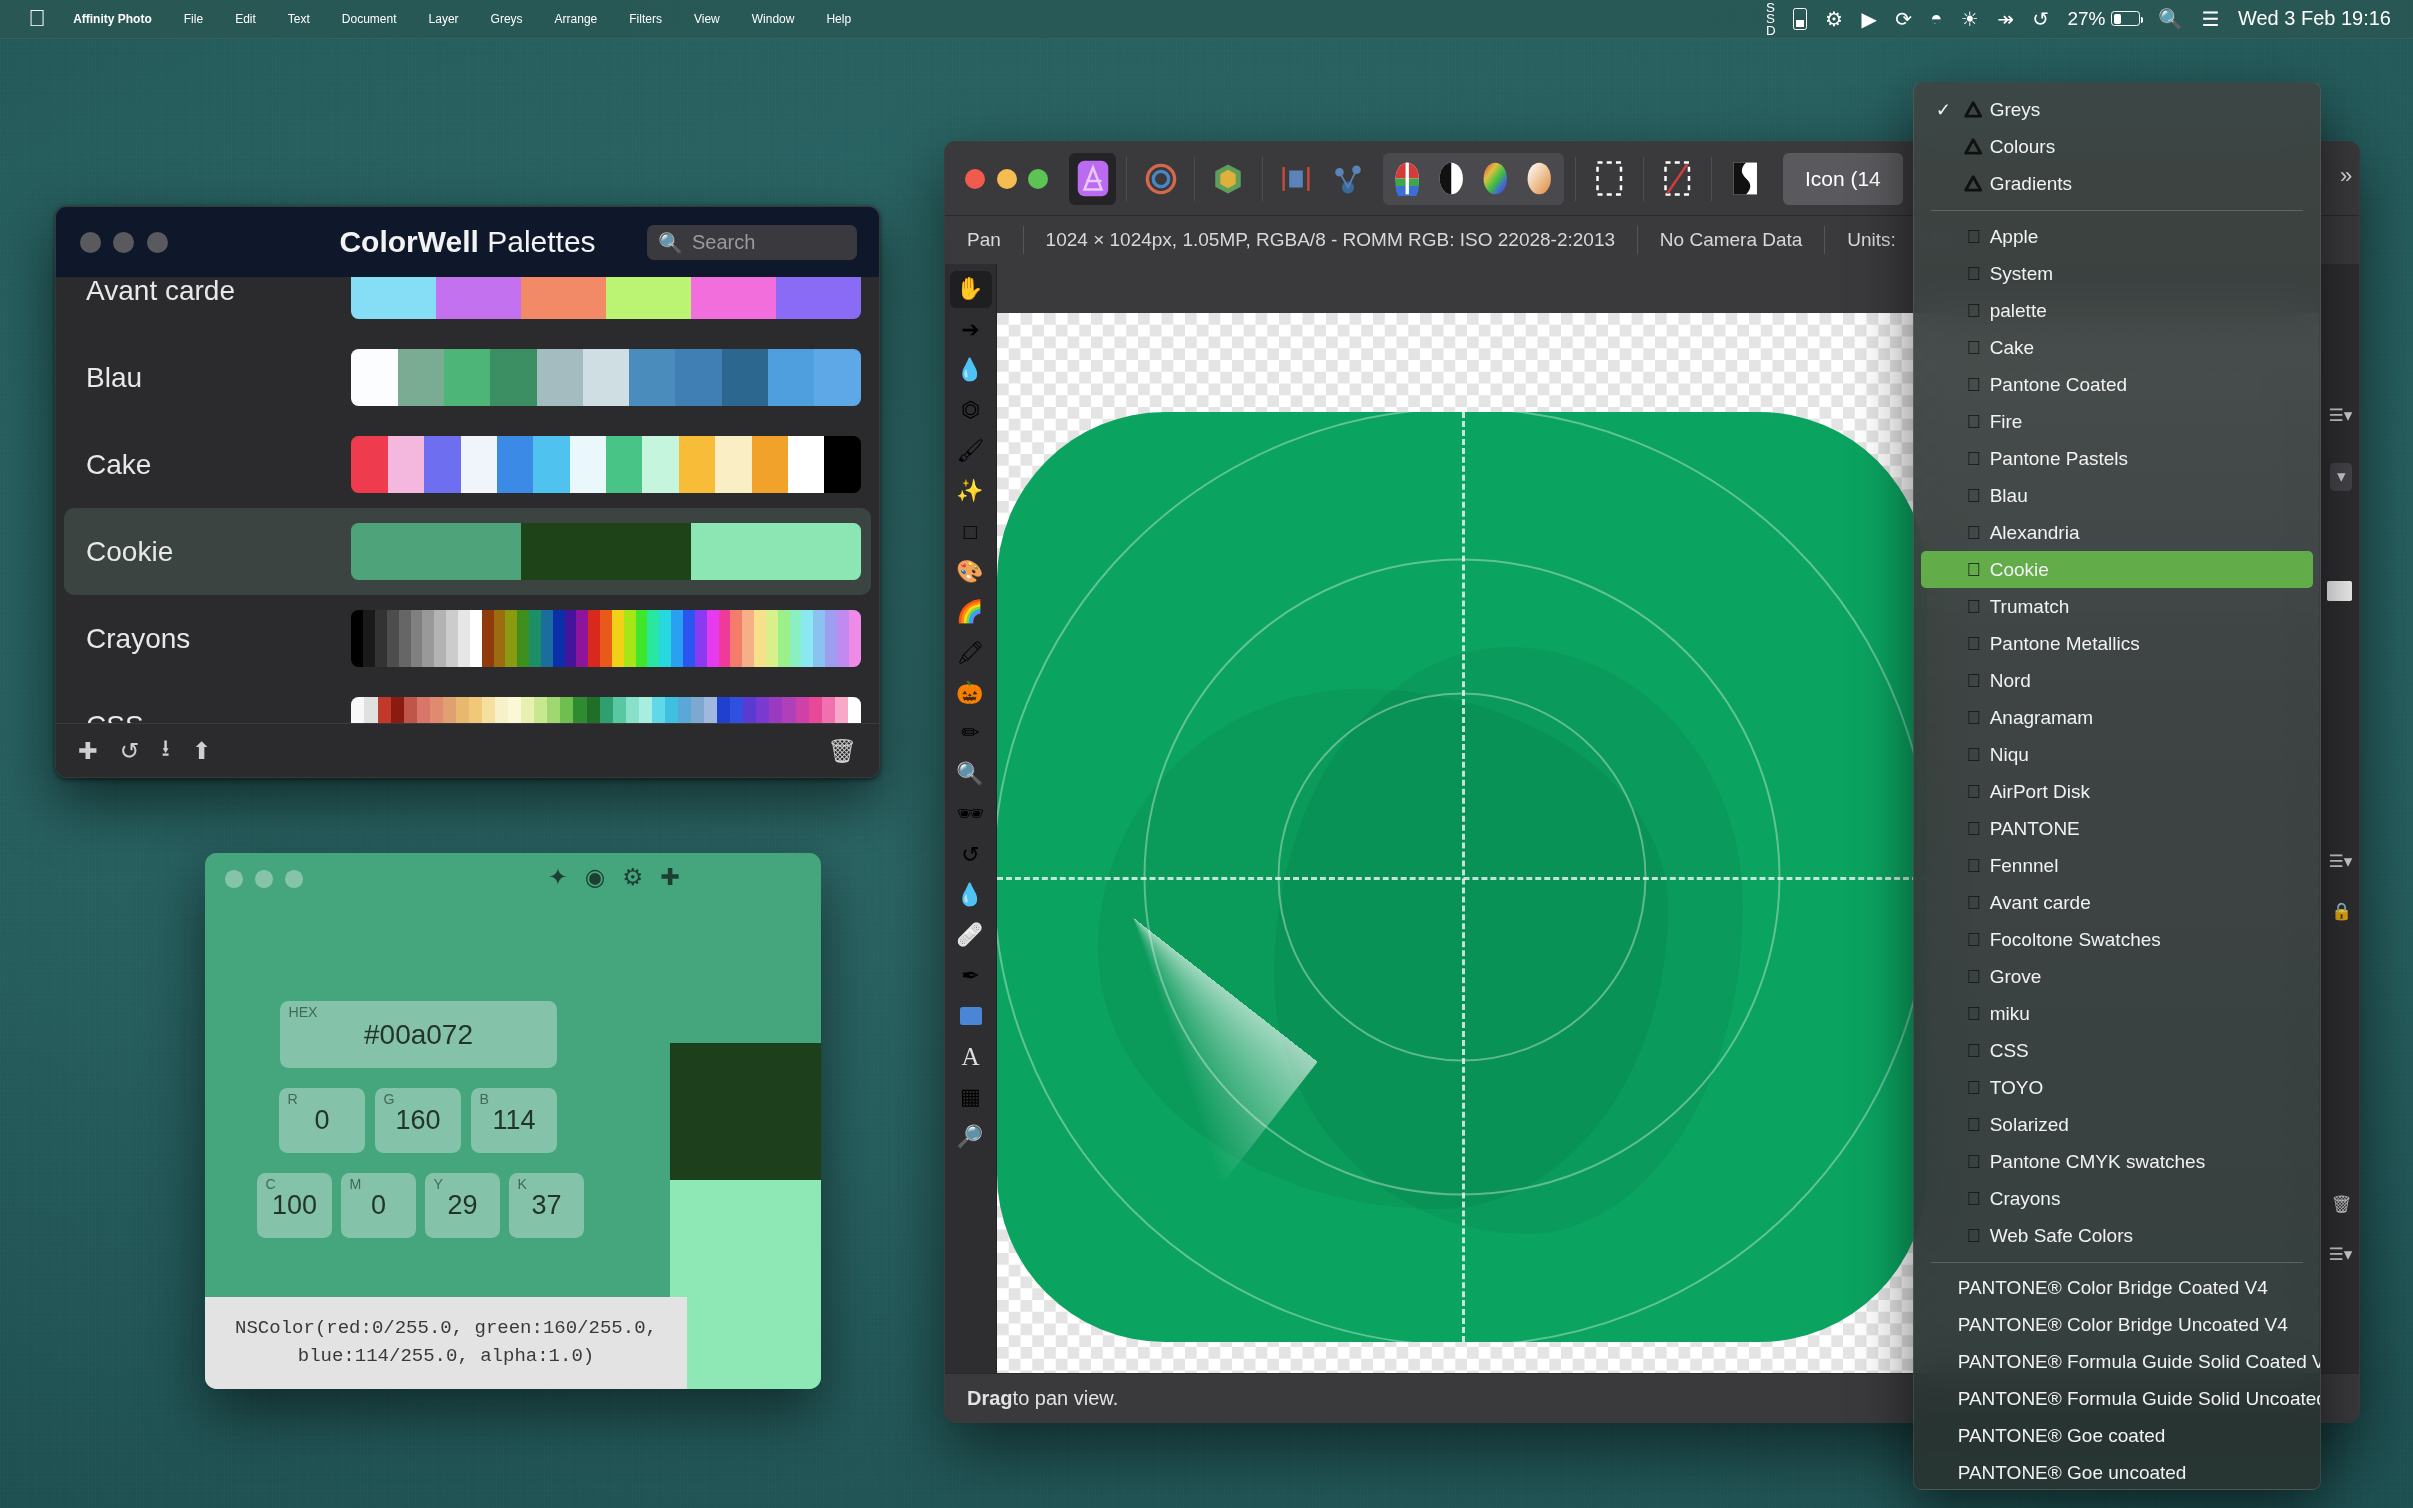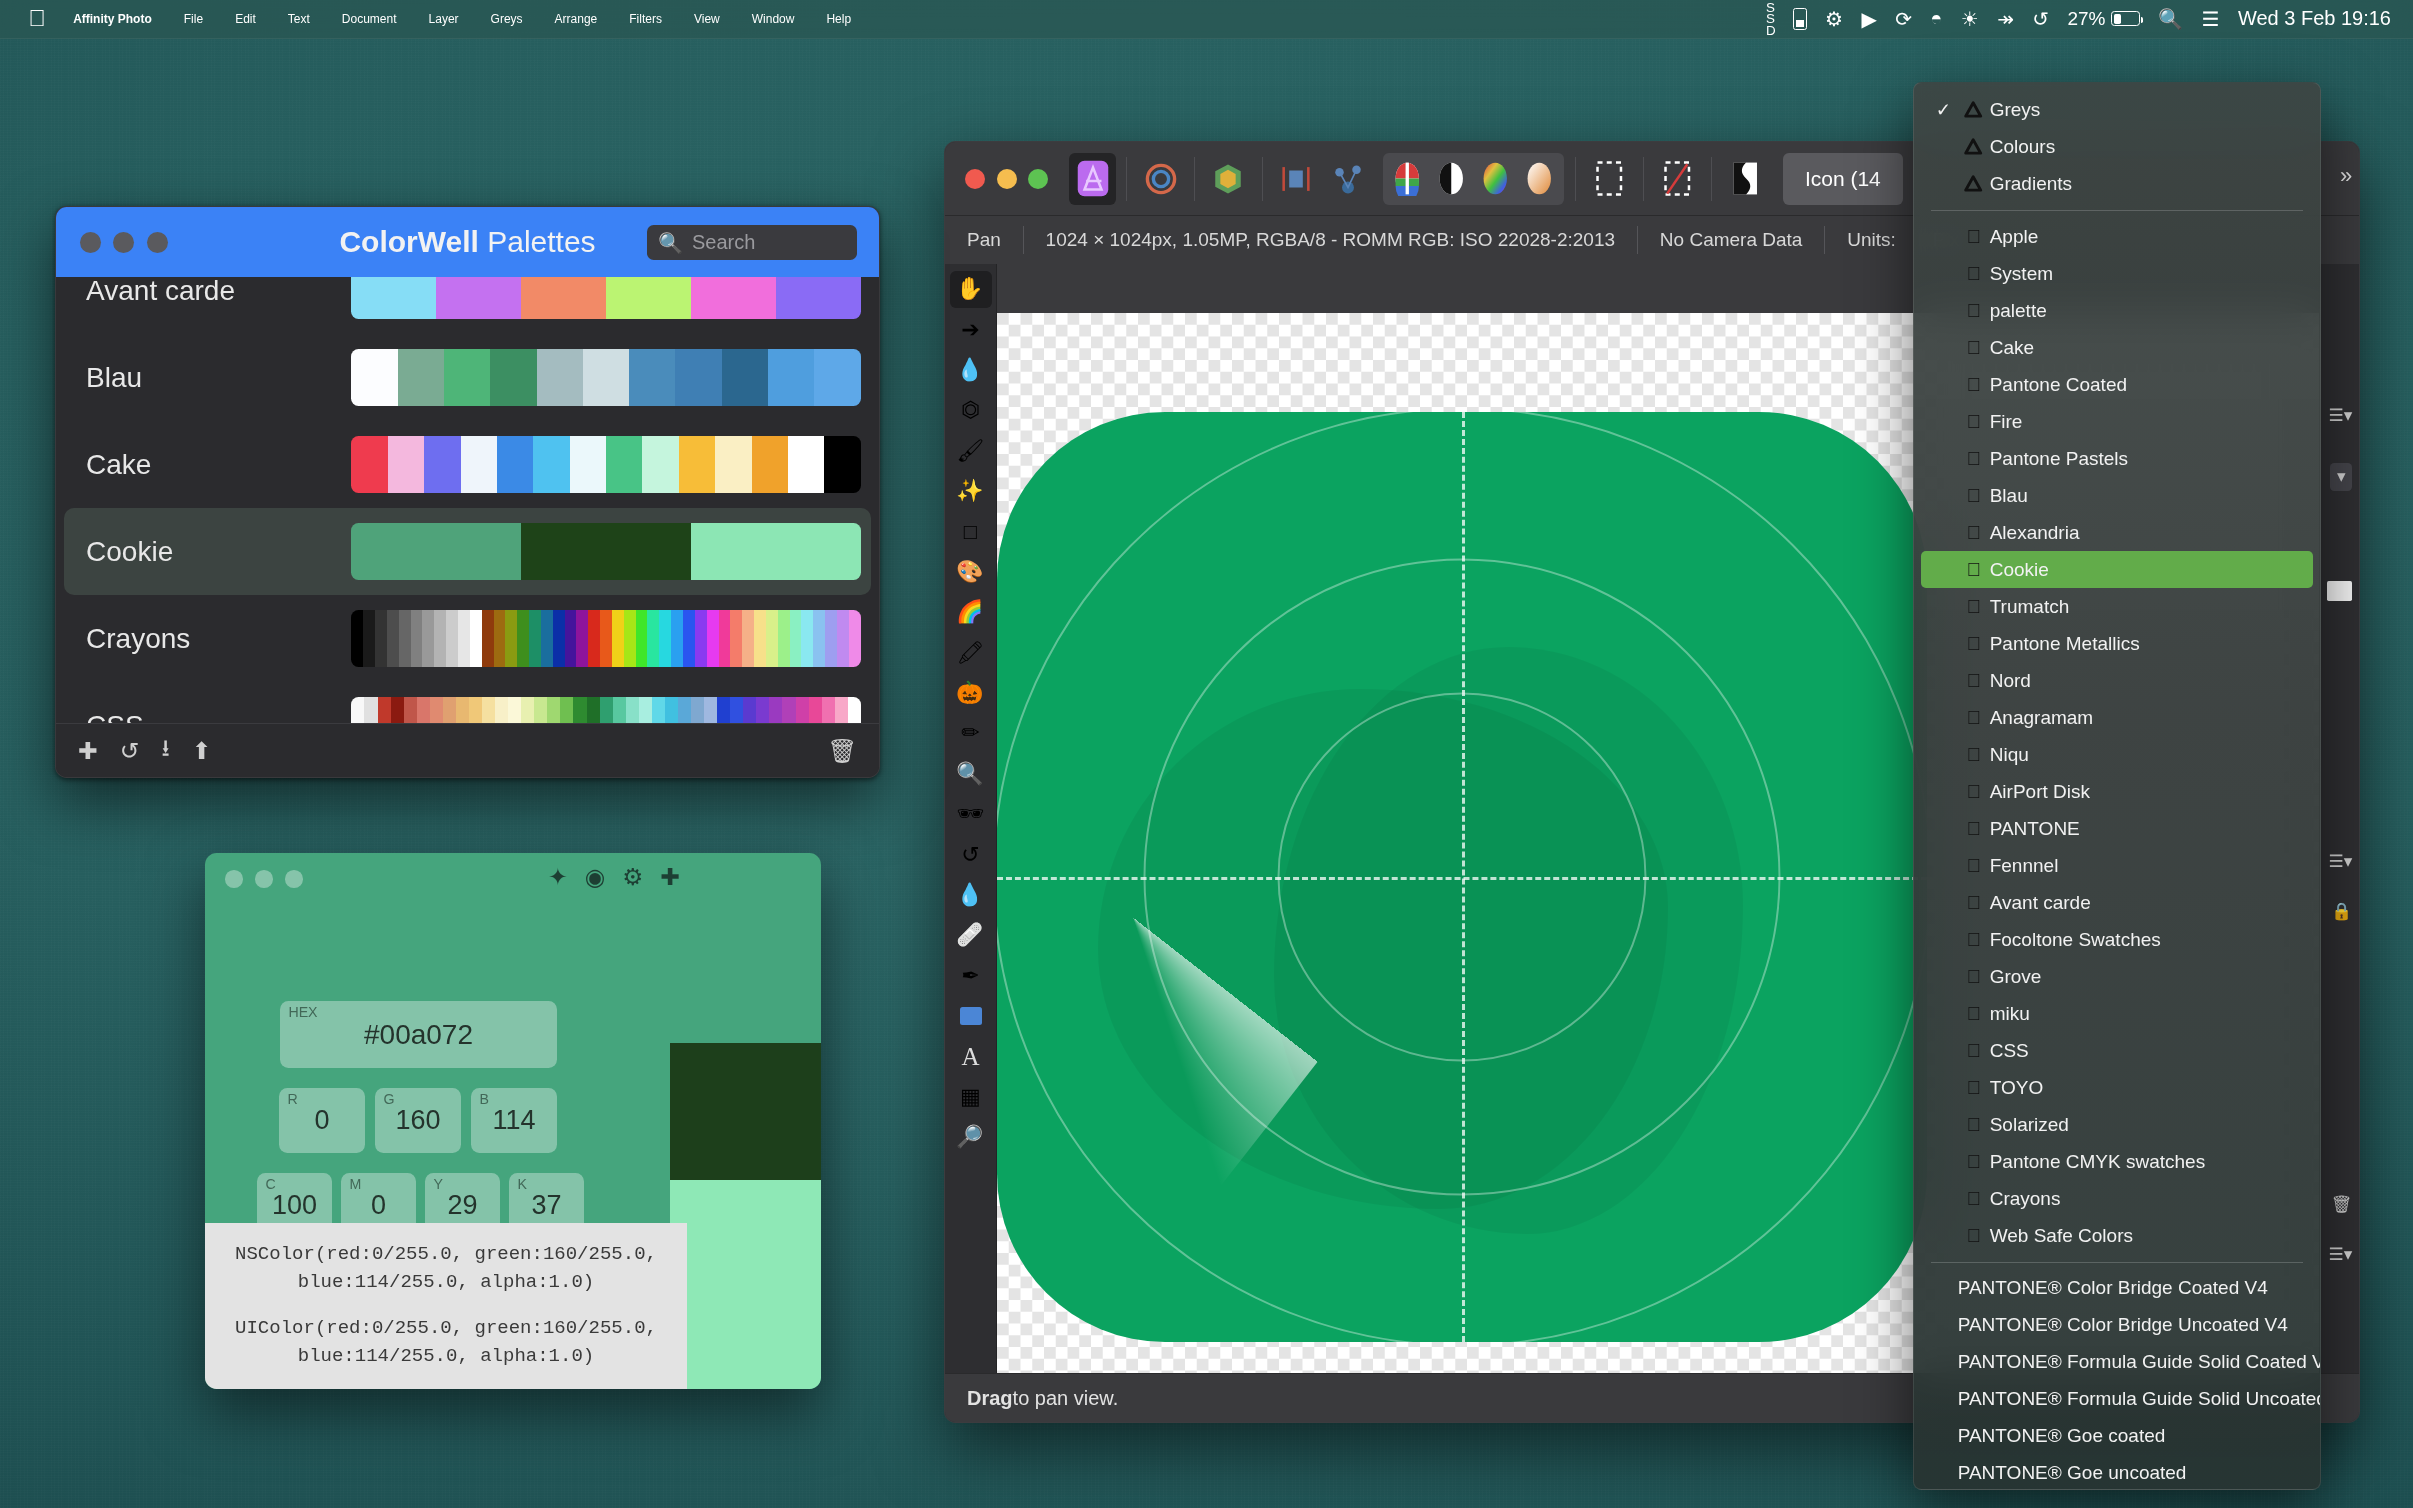--- a/index.html
+++ b/index.html
@@ -42,21 +42,21 @@
   
   .cw-win{
     position:absolute; left:55px; top:206px; width:825px; height:572px;
     background:#2b2b2e; border-radius:11.7px;
     box-shadow:0 23.5px 59px rgba(0,0,0,.55), 0 1.7px 5px rgba(0,0,0,.5);
     overflow:hidden; z-index:60;
     border:0.8px solid rgba(255,255,255,.07);
   }
   .cw-title{
     height:70px; display:flex; align-items:center; position:relative;
-    background:#3b82f6;
+    background:#0f172a;
   }
   .traffic{ display:flex; gap:12.6px; padding-left:23.5px; }
   .tl{ width:21px; height:21px; border-radius:50%; background:#5a5a5e; }
   .cw-heading{
     position:absolute; left:0; right:0; text-align:center;
     font-size:30px; color:#f2f2f2; pointer-events:none;
   }
   .cw-heading b{ font-weight:bold; }
   .cw-heading span{ font-weight:300; }
   .cw-search{
@@ -681,21 +681,20 @@
         <span>29</span>
       </div>
       <div class="fld">
         <span class="lbl">K</span>
         <span>37</span>
       </div>
     </div>
 
     <div class="cd-code">
       <div class="blk">NSColor(red:0/255.0, green:160/255.0, blue:114/255.0, alpha:1.0)</div>
-      <div class="blk">UIColor(red:0/255.0, green:160/255.0, blue:114/255.0, alpha:1.0)</div>
     </div>
   </div>
 </div>
 
 <div class="menu" id="palmenu">
     <div class="mrow">
       <span class="mcheck">✓</span>
       <span class="mico tri">
         <svg width="18.4" height="17" viewBox="0 0 22 20">
           <path d="M11 2 L20 18 L2 18 Z" fill="none" stroke="#111" stroke-width="3.4" stroke-linejoin="round"></path>

